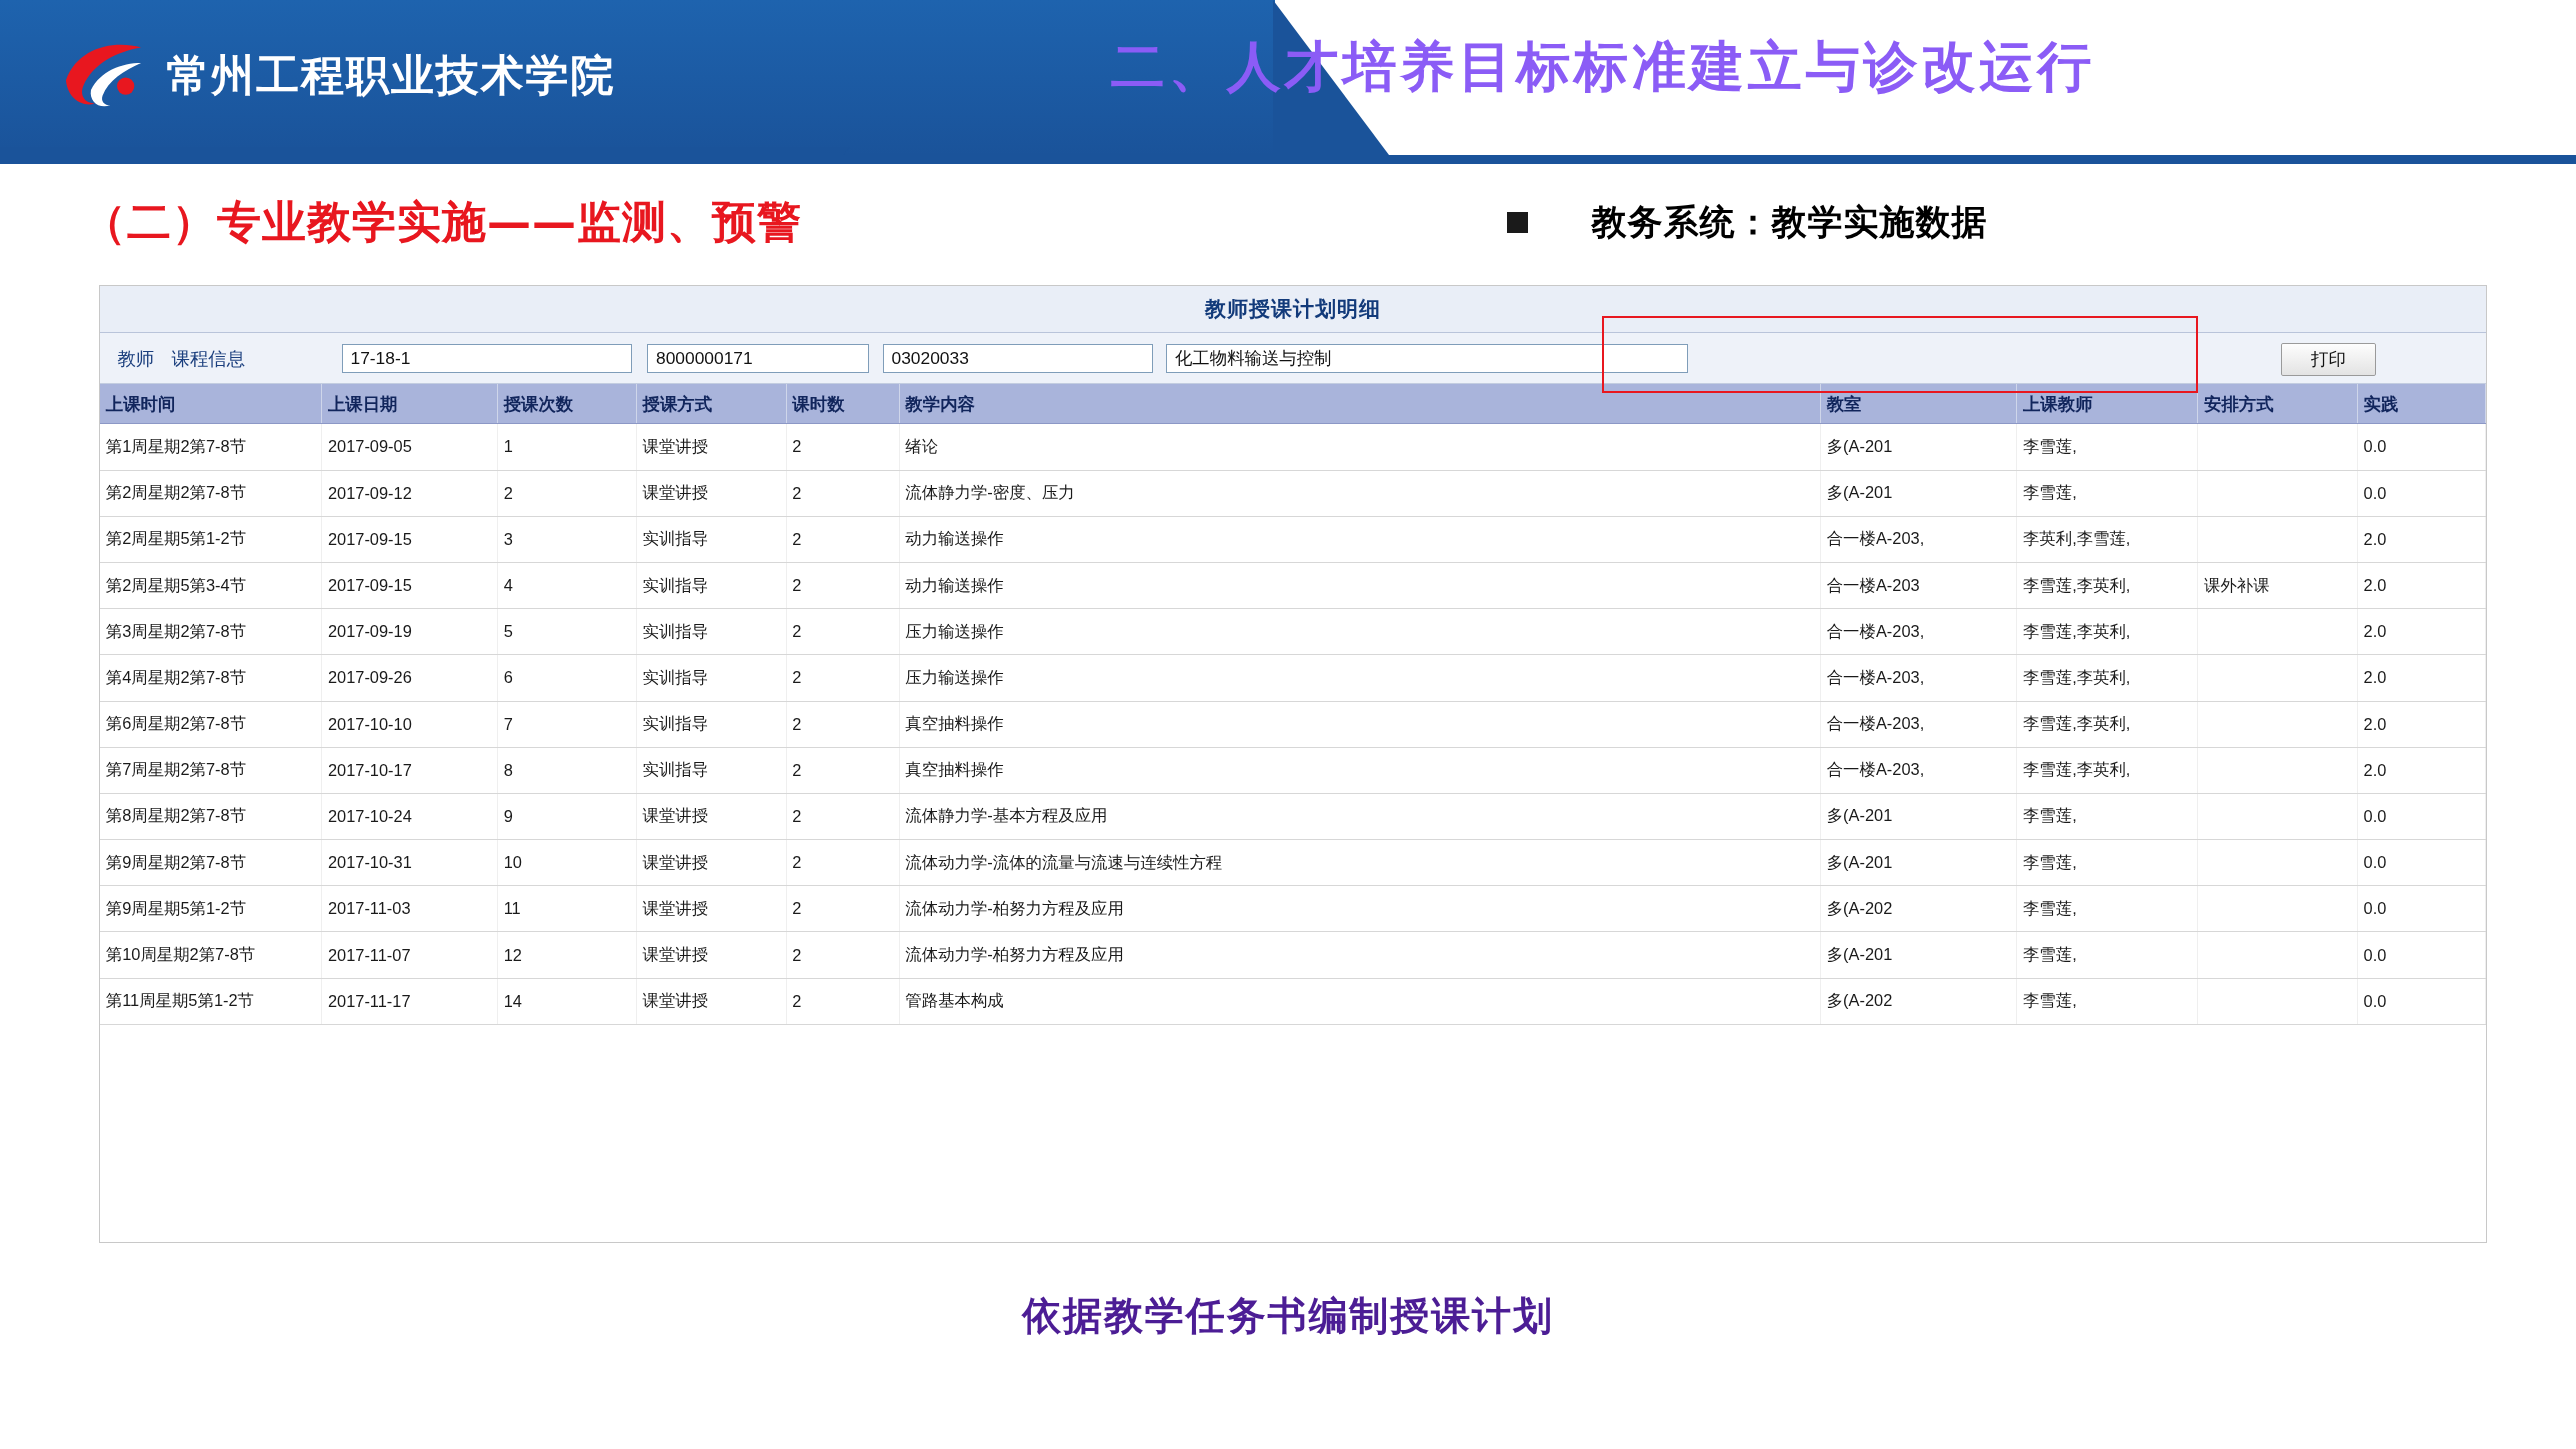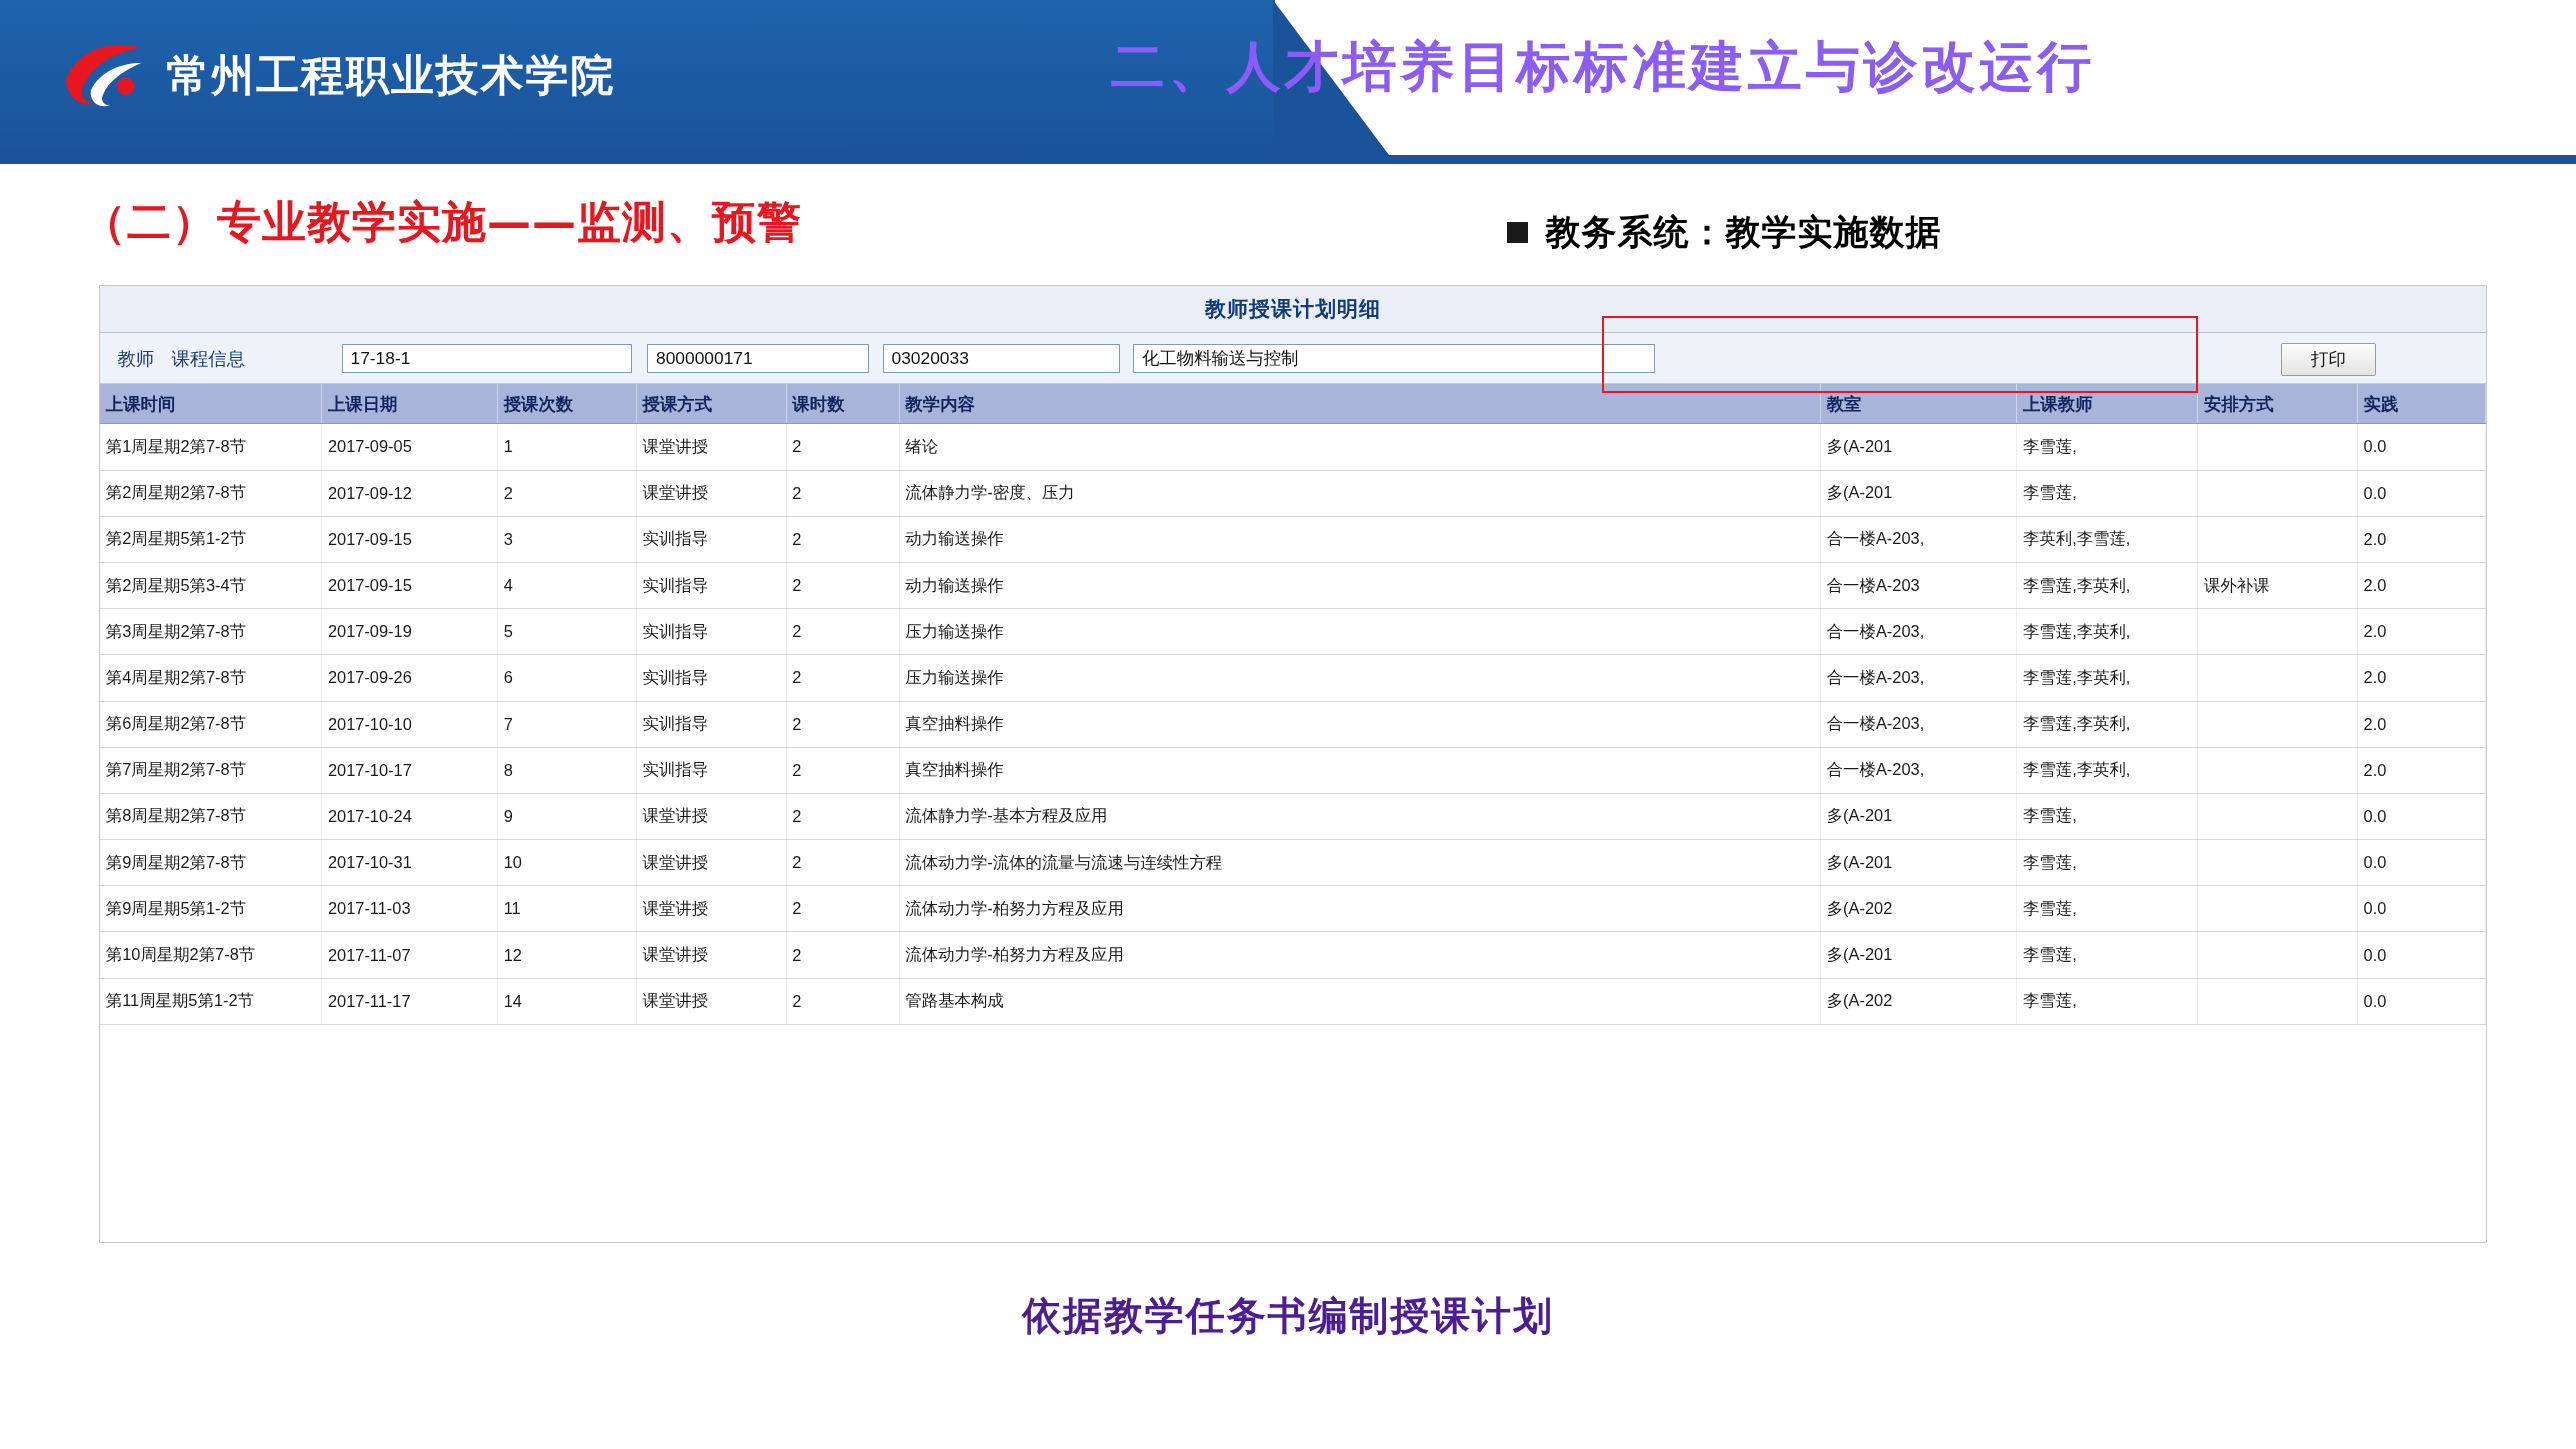--- a/index.html
+++ b/index.html
@@ -104,24 +104,25 @@
     font-weight: bold;
     font-size: 44px;
     color: #e8171f;
     letter-spacing: 1px;
     white-space: nowrap;
     margin-left: 24px;
   }
   .bullet-note {
     position: absolute;
     left: 1507px;
-    top: 209px;
+    top: 199px;
     display: flex;
     align-items: center;
     white-space: nowrap;
+    gap: 46px;
   }
   .bullet-square {
     width: 21px;
     height: 21px;
     background: #1a1a1a;
     margin-right: 17.4px;
     flex: none;
   }
   .bullet-text {
     font-family: "DejaVu Sans", sans-serif;
@@ -179,21 +180,21 @@
     border: 1px solid #7f9db9;
     font-size: 17.4px;
     color: #111;
     padding: 0 7.7px;
     box-sizing: border-box;
     font-family: "Liberation Sans", sans-serif;
     outline: none;
   }
   .in-term   { width: 290px; margin-left: 87px; }
   .in-code   { width: 222px; margin-left: 15.5px; }
-  .in-class  { width: 237px; margin-left: 13.5px; }
+  .in-class  { width: 270px; margin-left: 13.5px; }
   .in-course { width: 522px; margin-left: 13.5px; }
   .highlight-box {
     position: absolute;
     left: 1502px;
     top: -17.4px;
     width: 596px;
     height: 77px;
     border: 2.9px solid #e8171f;
     box-sizing: border-box;
     pointer-events: none;

